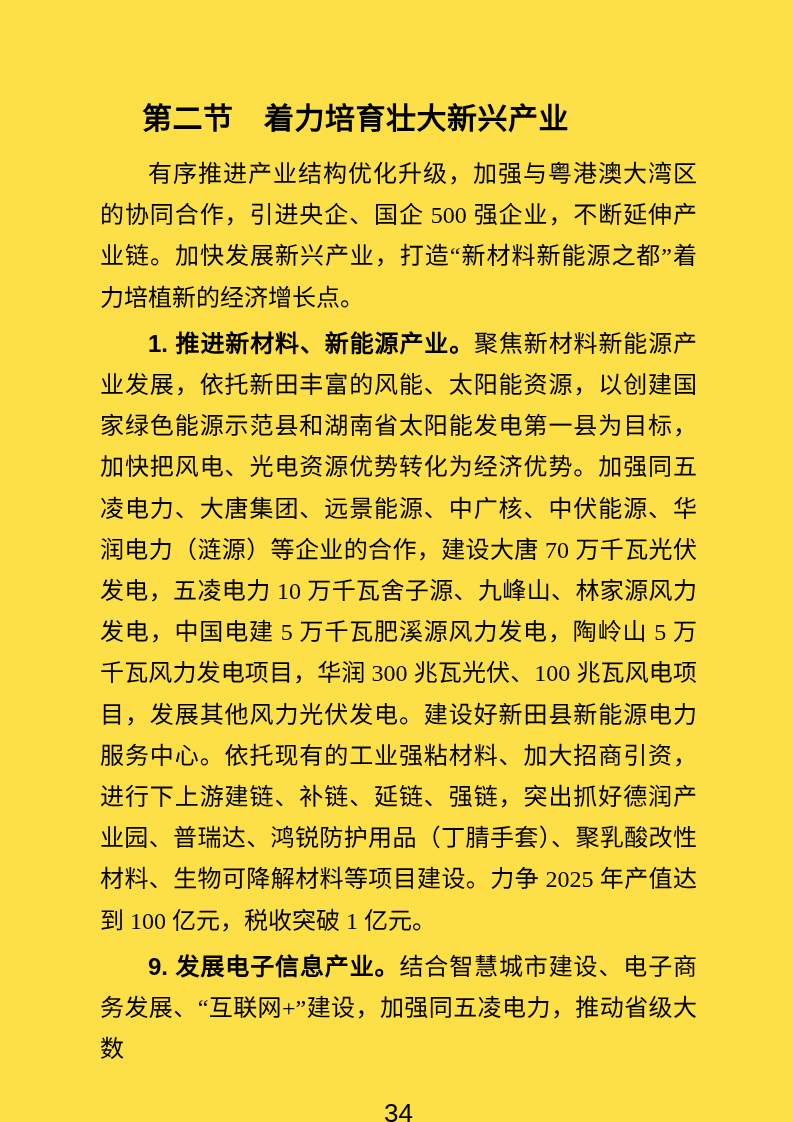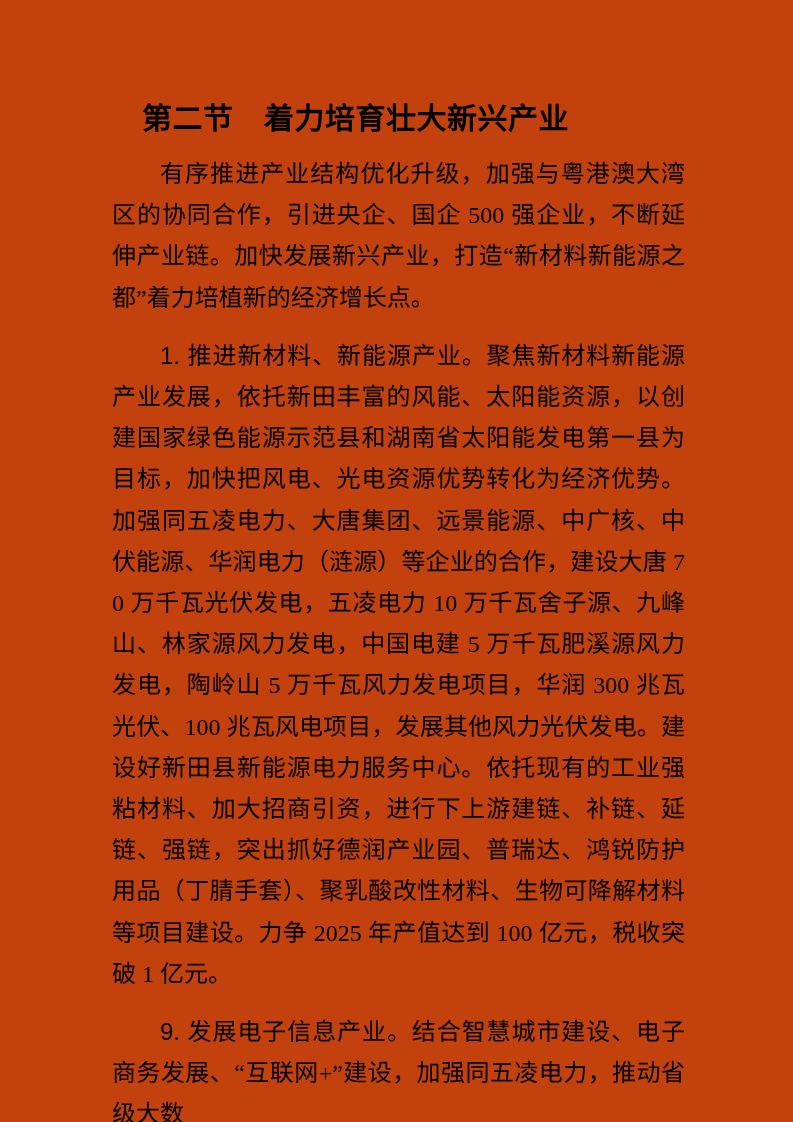--- a/index.html
+++ b/index.html
@@ -4,55 +4,55 @@
 <style>
   html, body {
     margin: 0;
     padding: 0;
     background: #ffffff;
   }
   .page {
     position: relative;
     width: 793px;
     height: 1122px;
-    background: #c2410c;
+    background: #fde047;
     color: #000000;
     overflow: hidden;
   }
   .content {
     position: absolute;
     left: 96px;
     top: 0;
     width: 605px;
   }
   .section-title {
     margin: 100px 0 0 0;
     padding-left: 46px;
     font-family: "Liberation Sans", "DejaVu Sans", sans-serif;
     font-weight: bold;
     font-size: 30px;
     line-height: 38px;
     letter-spacing: 0.5px;
     white-space: nowrap;
   }
   .para {
-    margin: 16px;
+    margin: 4px;
     font-family: "Liberation Serif", "DejaVu Serif", serif;
     font-size: 24px;
     line-height: 41.2px;
     text-align: justify;
     text-indent: 48px;
     word-break: break-all;
   }
   .para.first {
     margin-top: 16px;
   }
   .lead {
     font-family: "Liberation Sans", "DejaVu Sans", sans-serif;
-    font-weight: normal;
+    font-weight: bold;
   }
   .page-number {
     margin-top: 28px;
     text-align: center;
     font-family: "Liberation Sans", "DejaVu Sans", sans-serif;
     font-size: 26px;
     line-height: 30px;
   }
 </style>
 </head>

